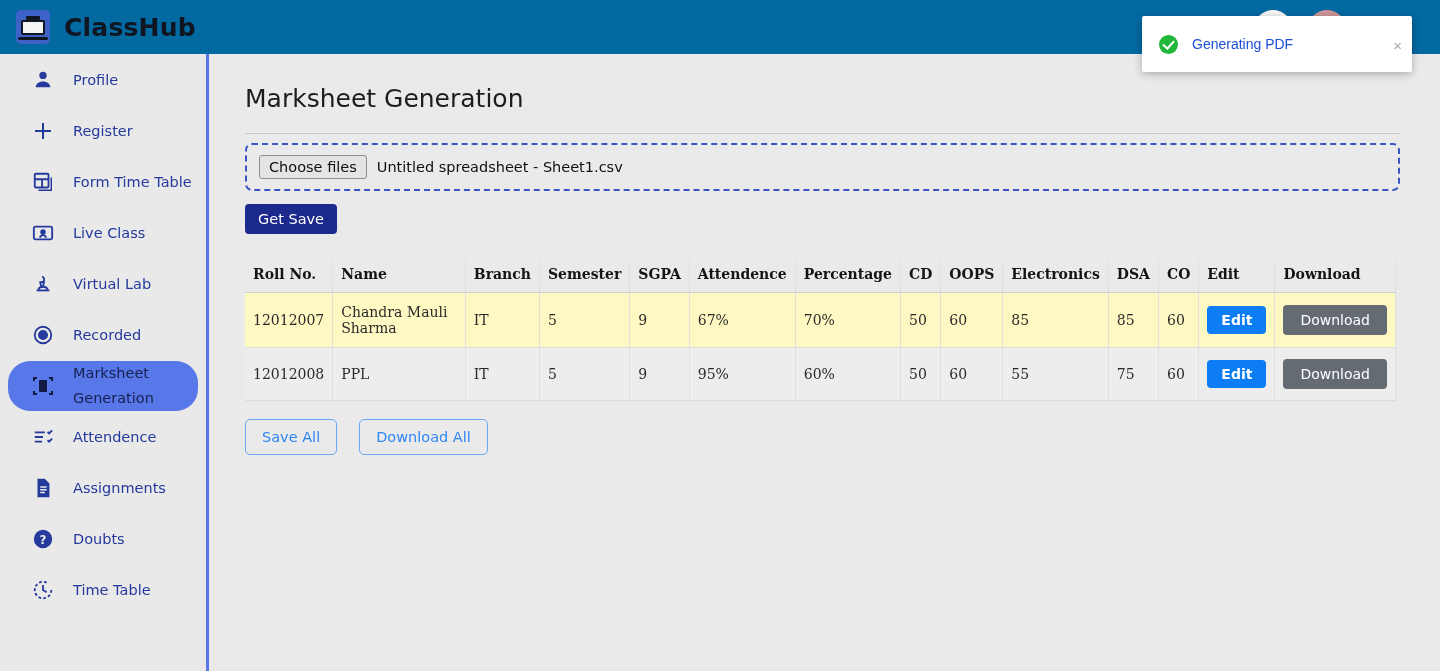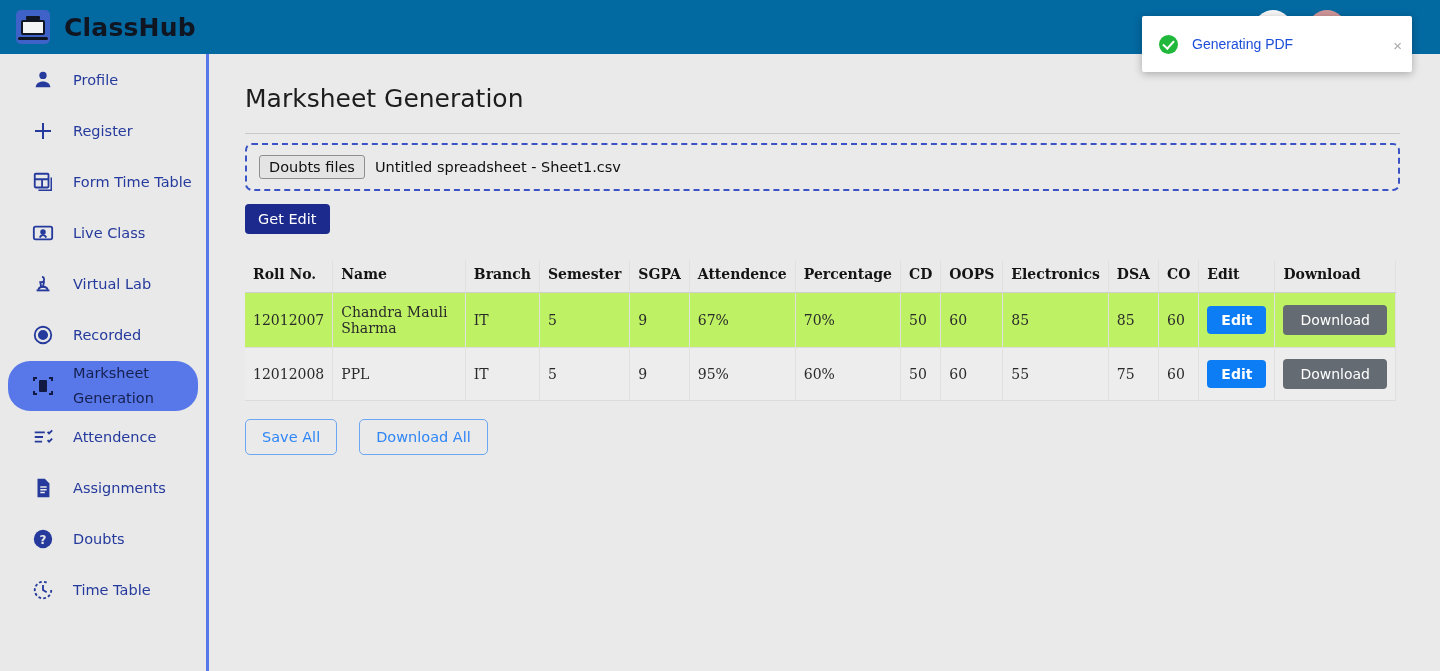--- a/index.html
+++ b/index.html
@@ -138,21 +138,21 @@
     text-align: left; font-size: 14px; color: #141414;
     font-weight: bold; padding: 6px 8px 10px 8px;
     border-bottom: 1px solid #cfcfcf;
   }
   #marks-table td {
     font-size: 14px; color: #2a2a2a;
     padding: 11px 8px; border-bottom: 1px solid #dcdcdc;
     border-right: 1px solid #e0e0e0;
   }
   #marks-table th { border-right: 1px solid #e0e0e0; }
-  #marks-table tbody tr.odd td { background: #bef264; }
+  #marks-table tbody tr.odd td { background: #fef9c3; }
   #marks-table tbody tr.even td { background: #ededed; }
   .btn-edit {
     background: #0d7df5; color: #fff; border: none; border-radius: 4px;
     padding: 6px 14px; font-size: 14px; cursor: pointer; font-weight: bold;
     font-family: "DejaVu Sans", sans-serif;
   }
   .btn-download {
     background: #656b72; color: #fff; border: none; border-radius: 4px;
     padding: 7px 17px; font-size: 14px; cursor: pointer;
     font-family: "DejaVu Sans", sans-serif;
@@ -326,25 +326,25 @@
     <span class="nav-label">Time Table</span>
   </div>
 </div>
 
 <div id="main">
 
   <div id="page-title">Marksheet Generation</div>
   <div id="title-rule"></div>
 
   <div id="upload-box">
-    <button id="choose-files-btn">Doubts files</button>
+    <button id="choose-files-btn">Choose files</button>
     <span id="file-name">Untitled spreadsheet - Sheet1.csv</span>
   </div>
 
-  <button id="get-table-btn">Get Edit</button>
+  <button id="get-table-btn">Get Save</button>
 
   <table id="marks-table">
     <thead>
       <tr>
         <th>Roll No.</th>
         <th>Name</th>
         <th>Branch</th>
         <th>Semester</th>
         <th>SGPA</th>
         <th>Attendence</th>

